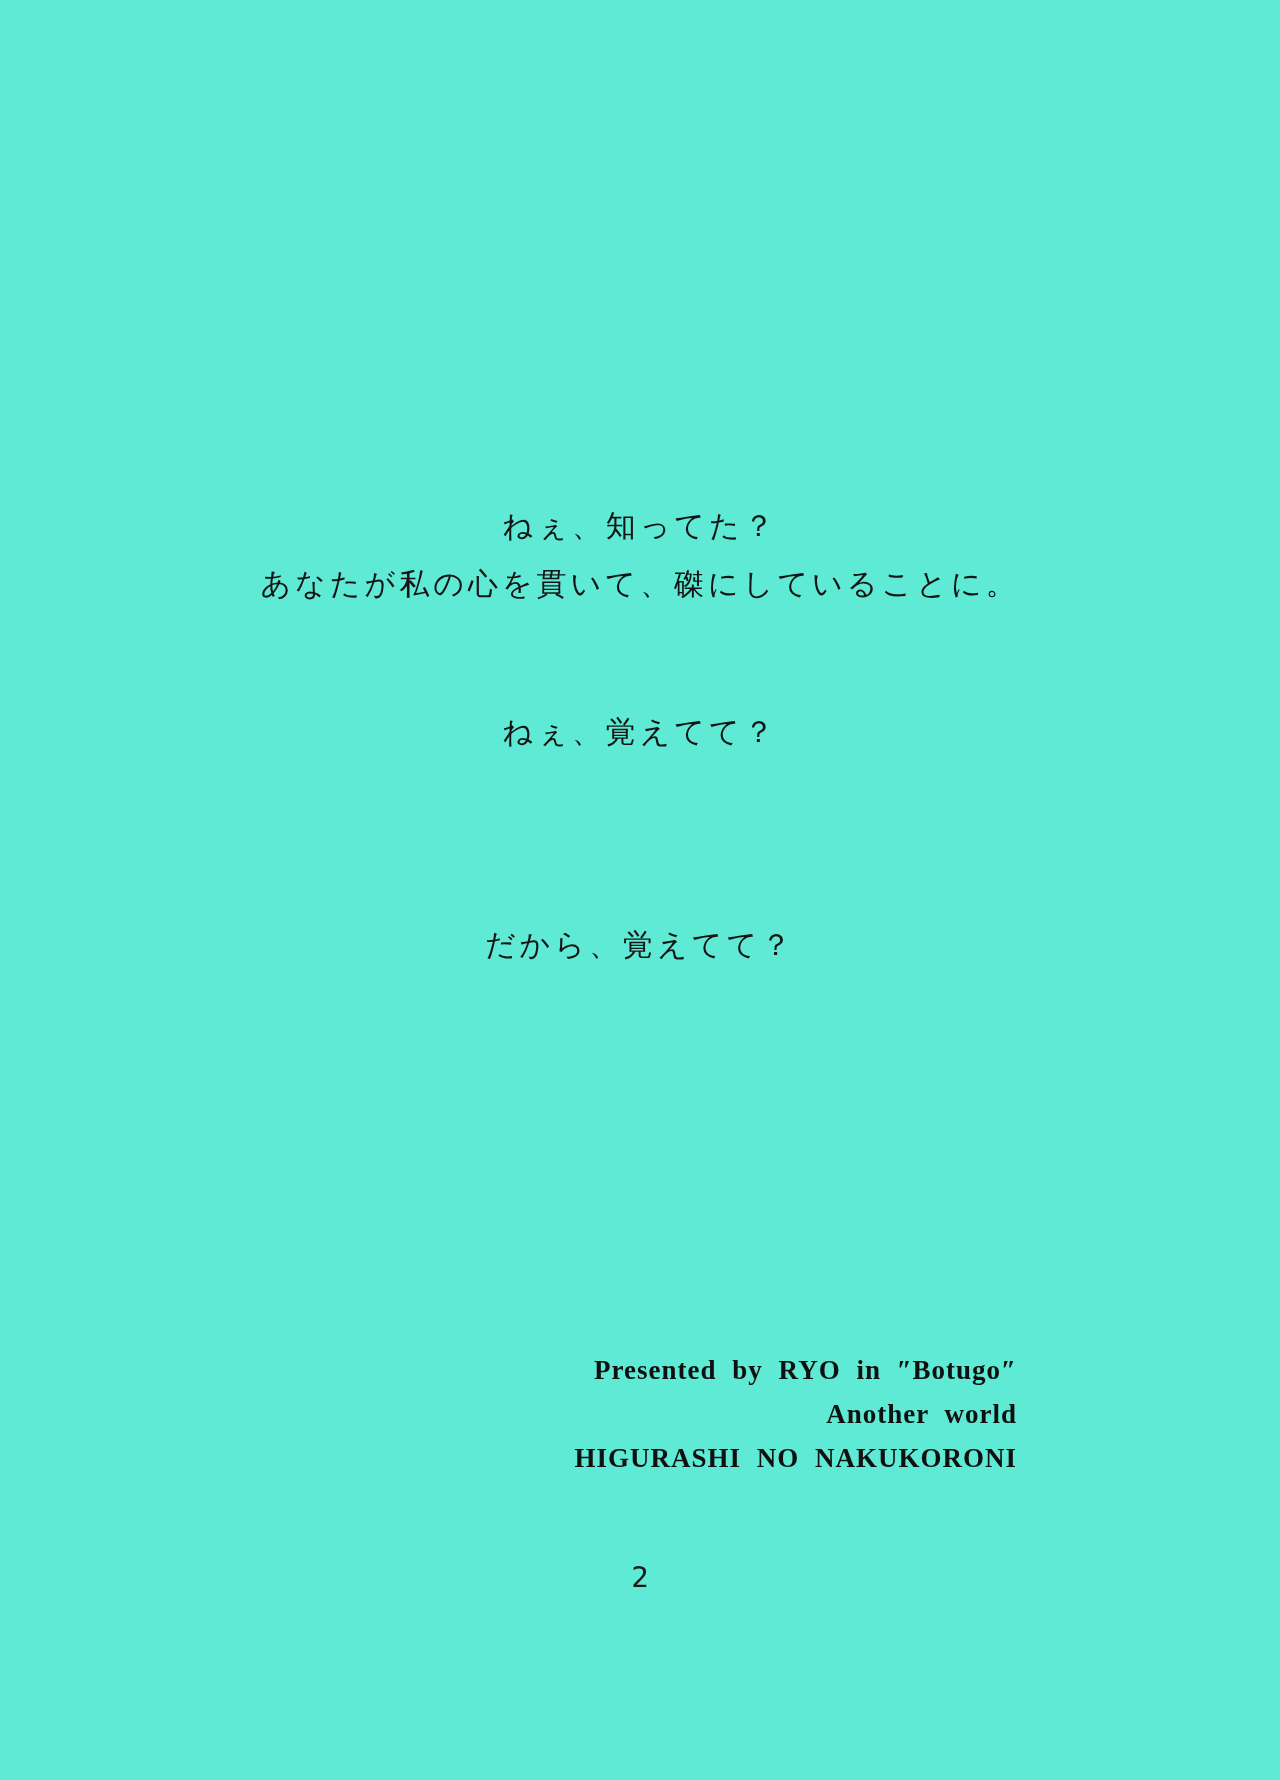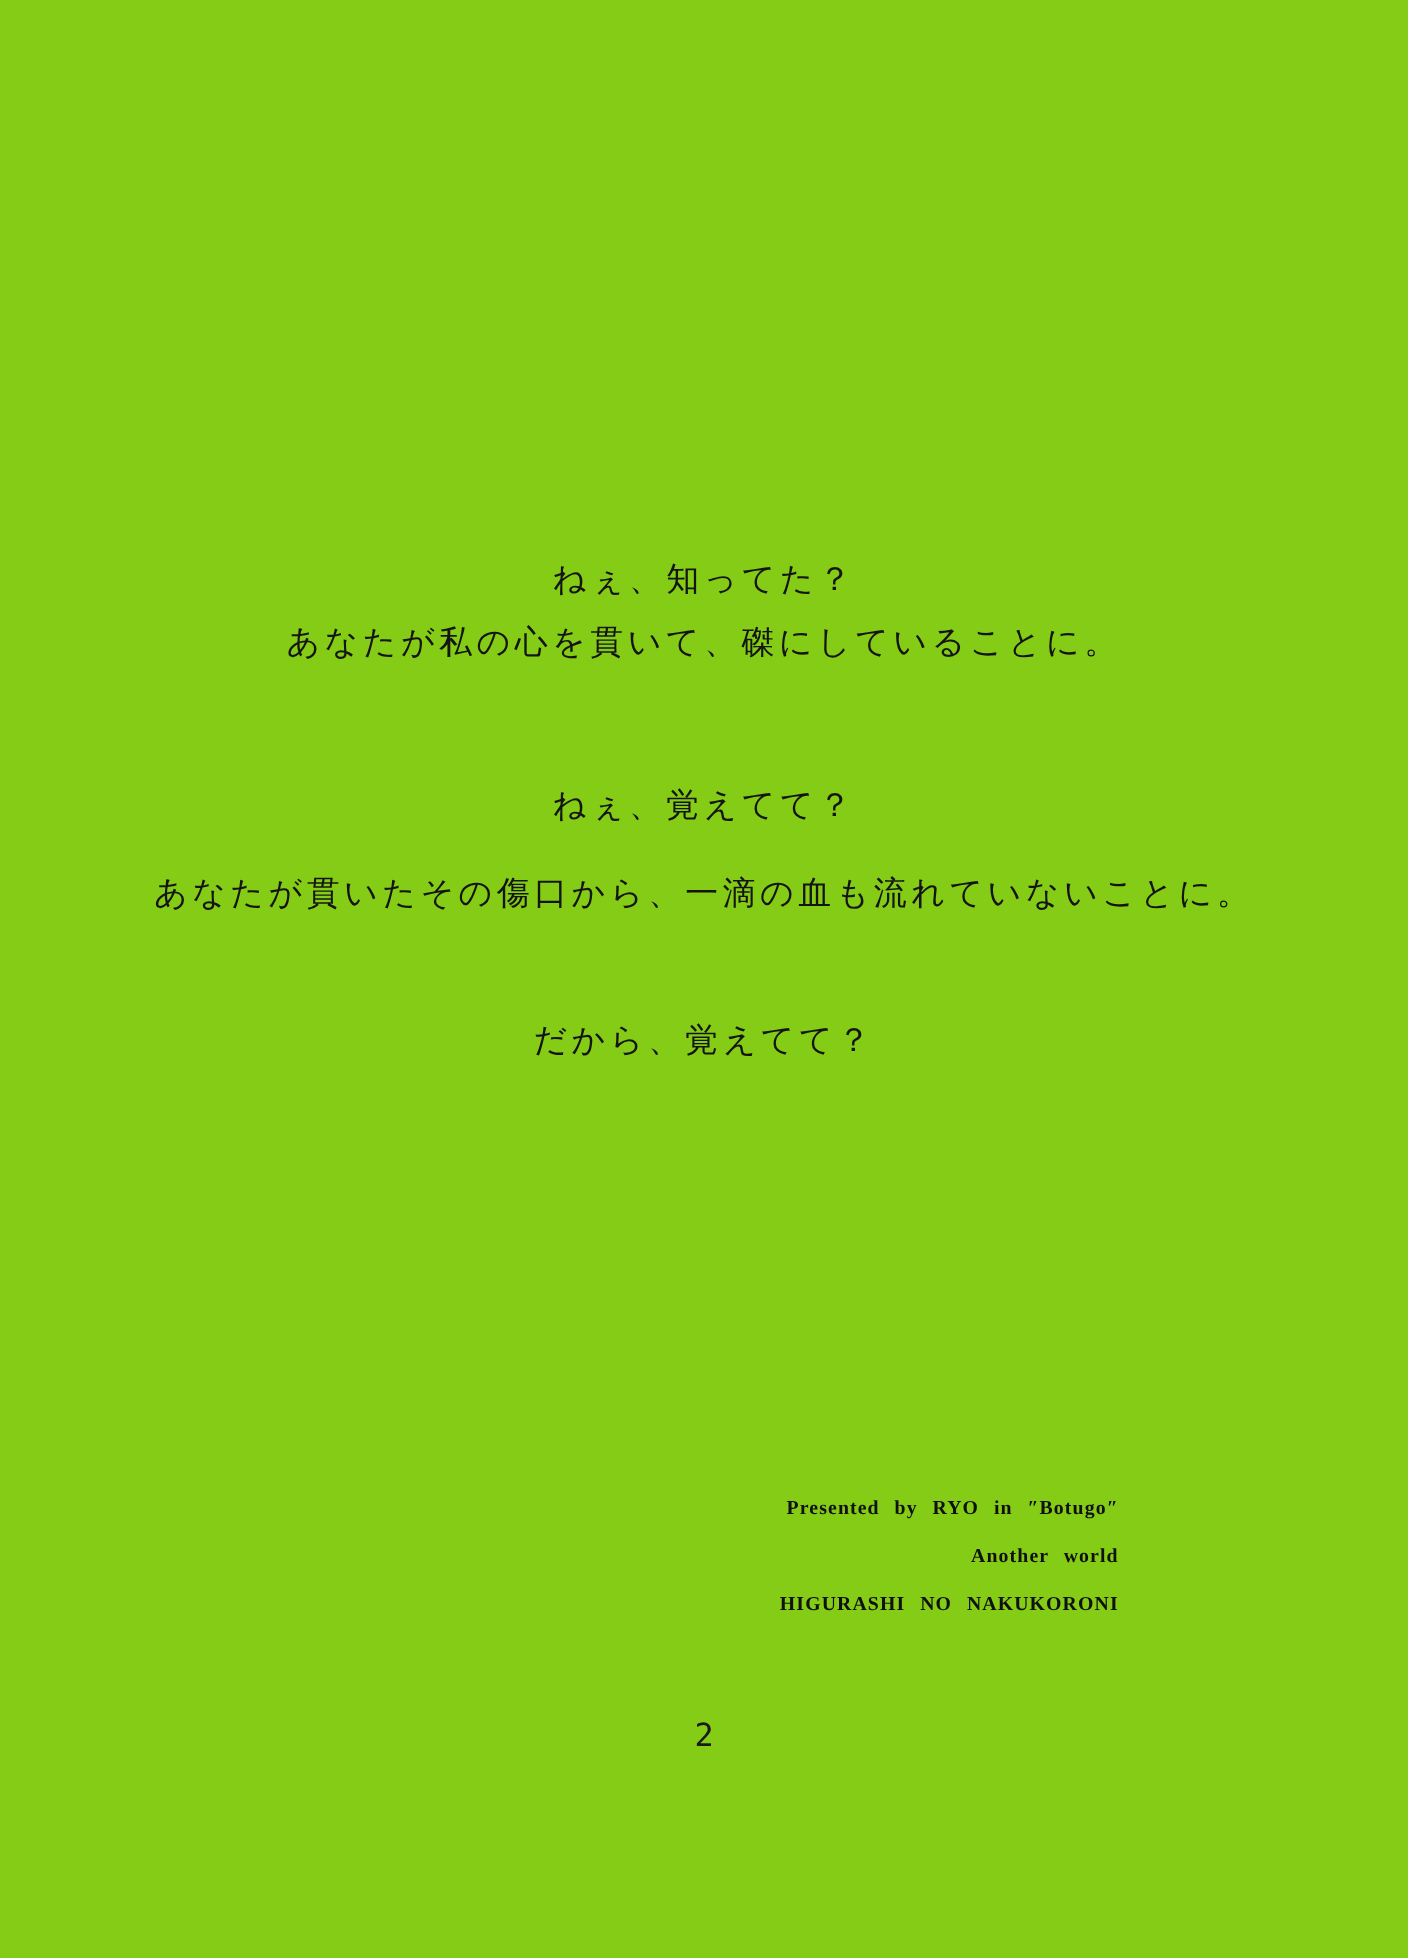--- a/index.html
+++ b/index.html
@@ -4,21 +4,21 @@
 <style>
   html, body {
     margin: 0;
     padding: 0;
     background: #ffffff;
   }
   .page {
     position: relative;
     width: 1280px;
     height: 1780px;
-    background: #84cc16;
+    background: #5eead4;
     overflow: hidden;
     font-family: "DejaVu Serif", "Liberation Serif", serif;
     color: #111111;
   }
   .poem-line {
     position: absolute;
     left: 0;
     width: 1280px;
     margin: 0;
     text-align: center;
@@ -31,21 +31,21 @@
   .credits {
     position: absolute;
     top: 1348px;
     right: 263px;
     text-align: right;
   }
   .credits p {
     margin: 0;
     font-family: "Liberation Serif", "DejaVu Serif", serif;
     font-weight: bold;
-    font-size: 18px;
+    font-size: 27px;
     line-height: 44px;
     letter-spacing: 1px;
     word-spacing: 8px;
     color: #101010;
     white-space: nowrap;
   }
   .page-number {
     position: absolute;
     top: 1560px;
     left: 0;
@@ -58,21 +58,20 @@
 </style>
 </head>
 <body>
 
 <div class="page">
 
   <p class="poem-line" style="top:506px">ねぇ、知ってた？</p>
   <p class="poem-line" style="top:564px">あなたが私の心を貫いて、磔にしていることに。</p>
 
   <p class="poem-line" style="top:712px">ねぇ、覚えてて？</p>
-  <p class="poem-line" style="top:792px">あなたが貫いたその傷口から、一滴の血も流れていないことに。</p>
 
   <p class="poem-line" style="top:925px">だから、覚えてて？</p>
 
   <div class="credits">
     <p>Presented by RYO in ″Botugo″</p>
     <p>Another world</p>
     <p>HIGURASHI NO NAKUKORONI</p>
   </div>
 
   <div class="page-number">2</div>

